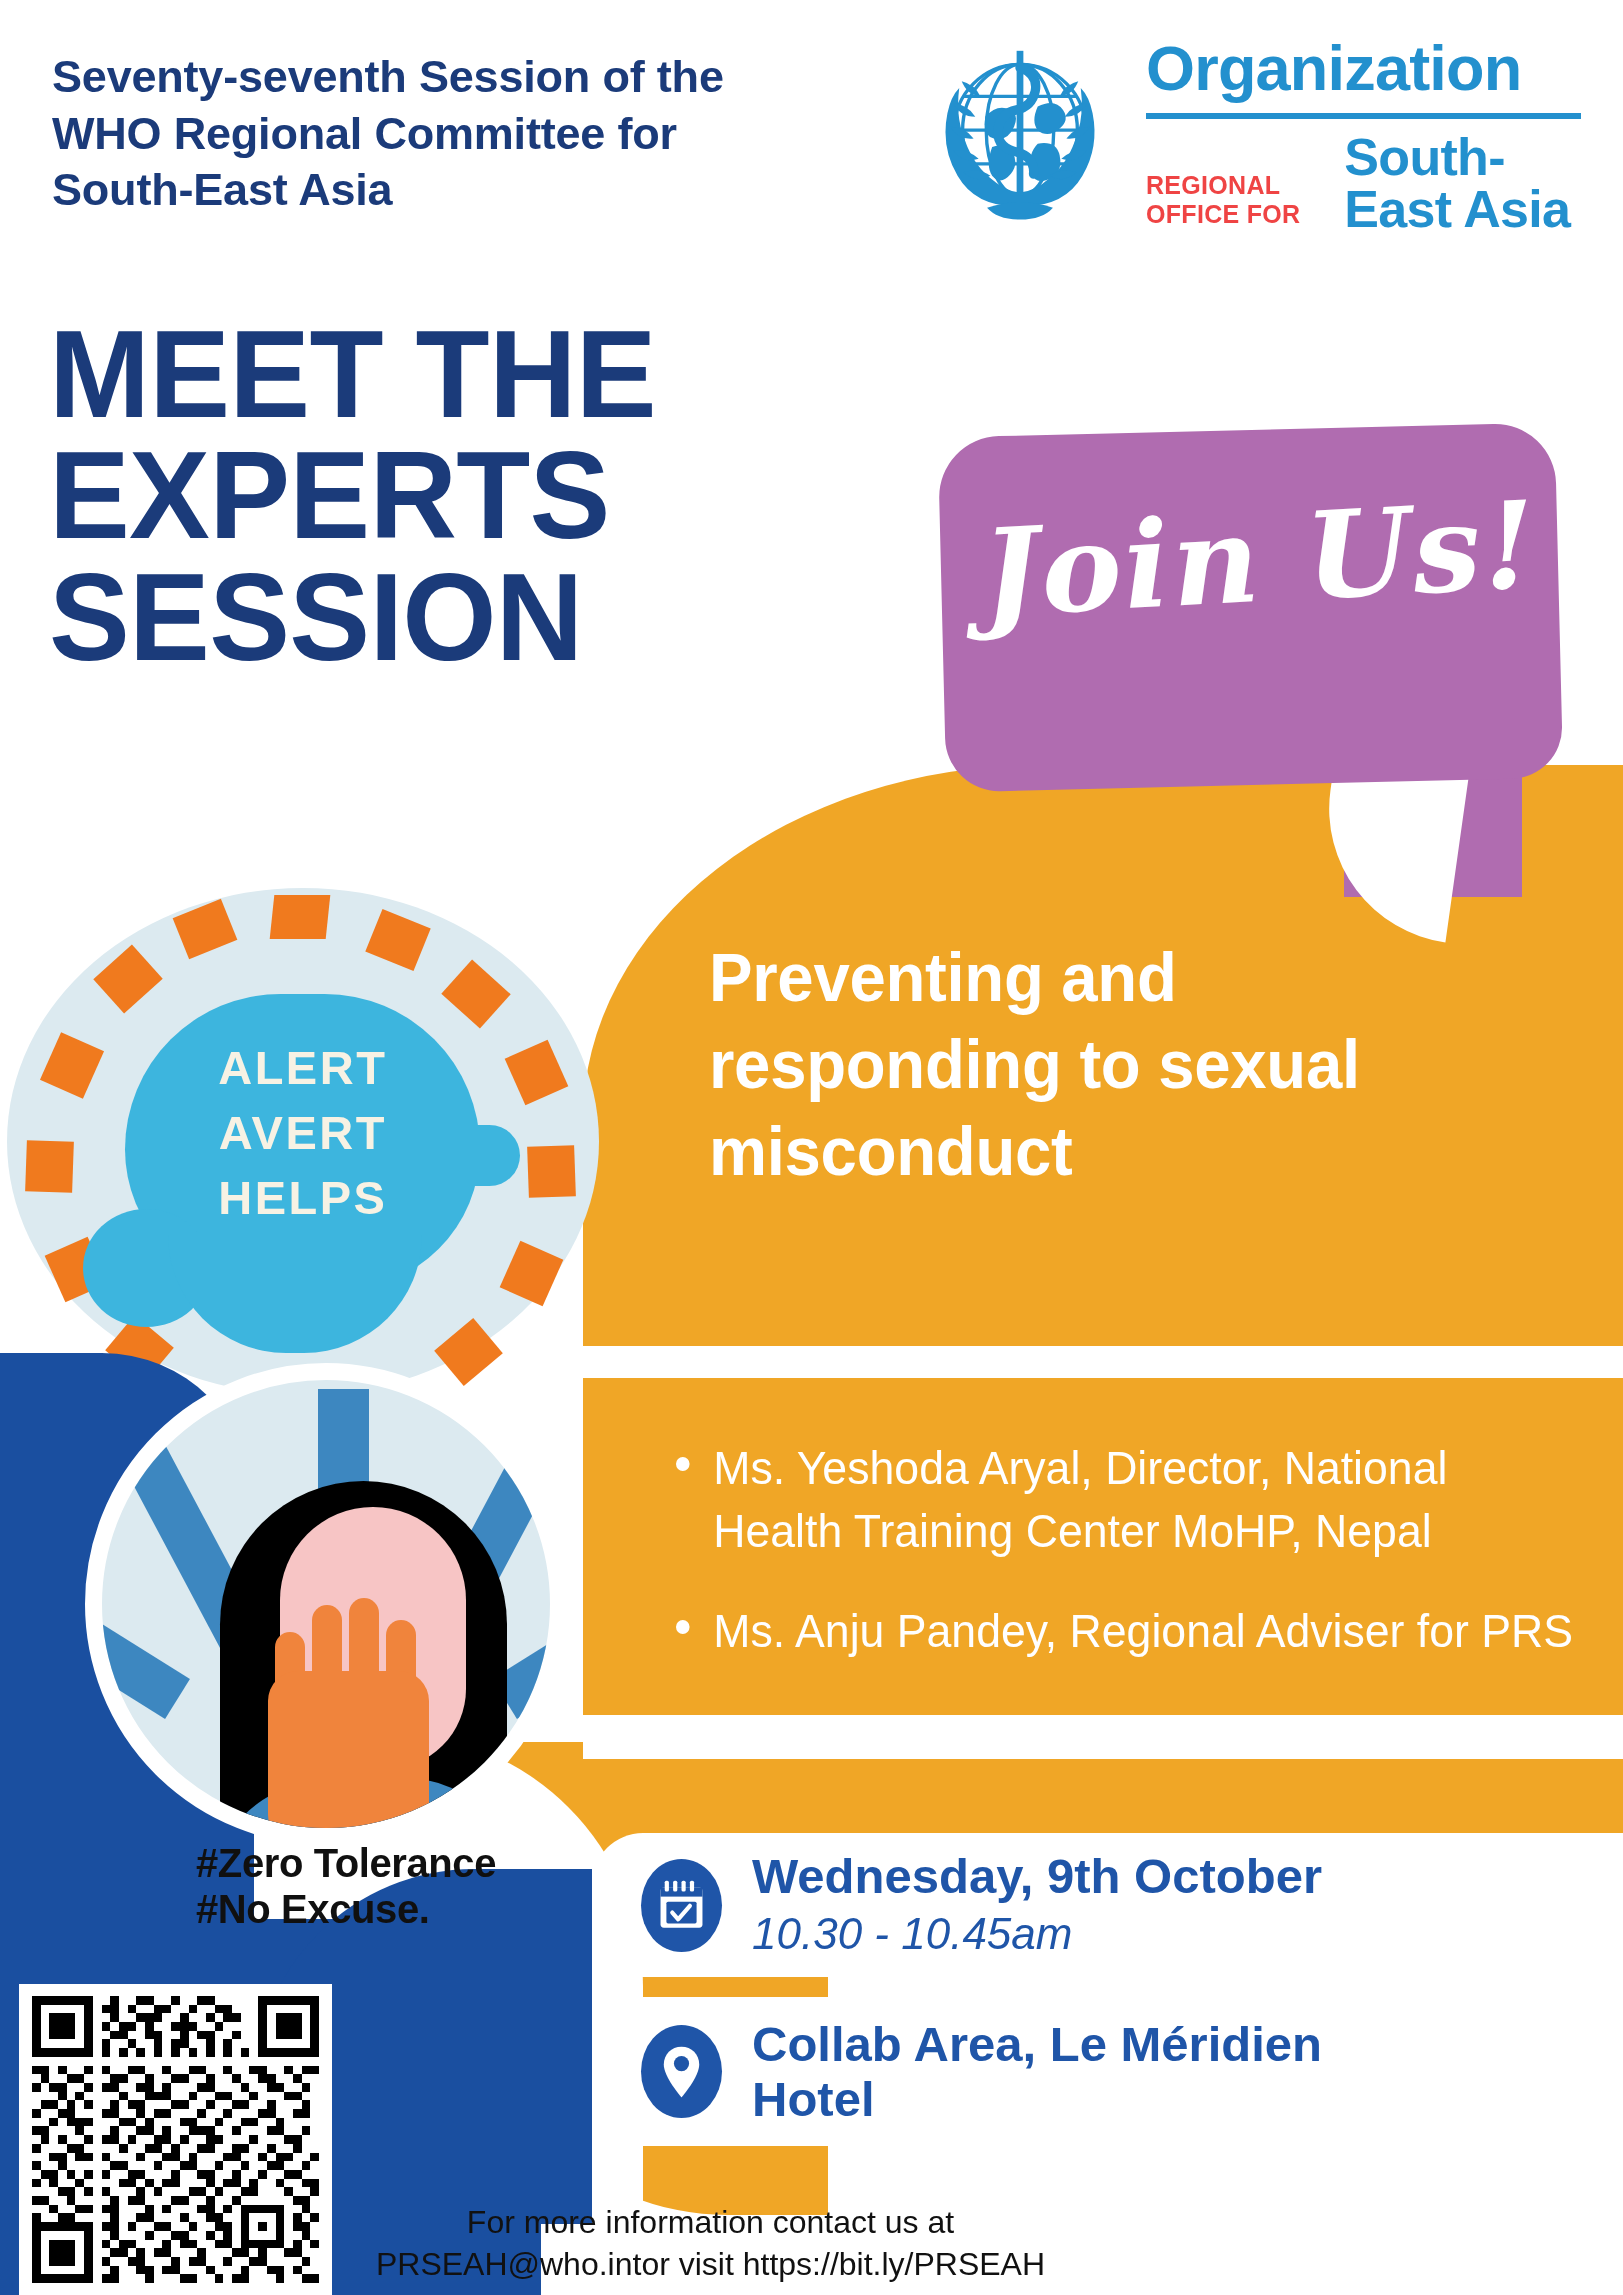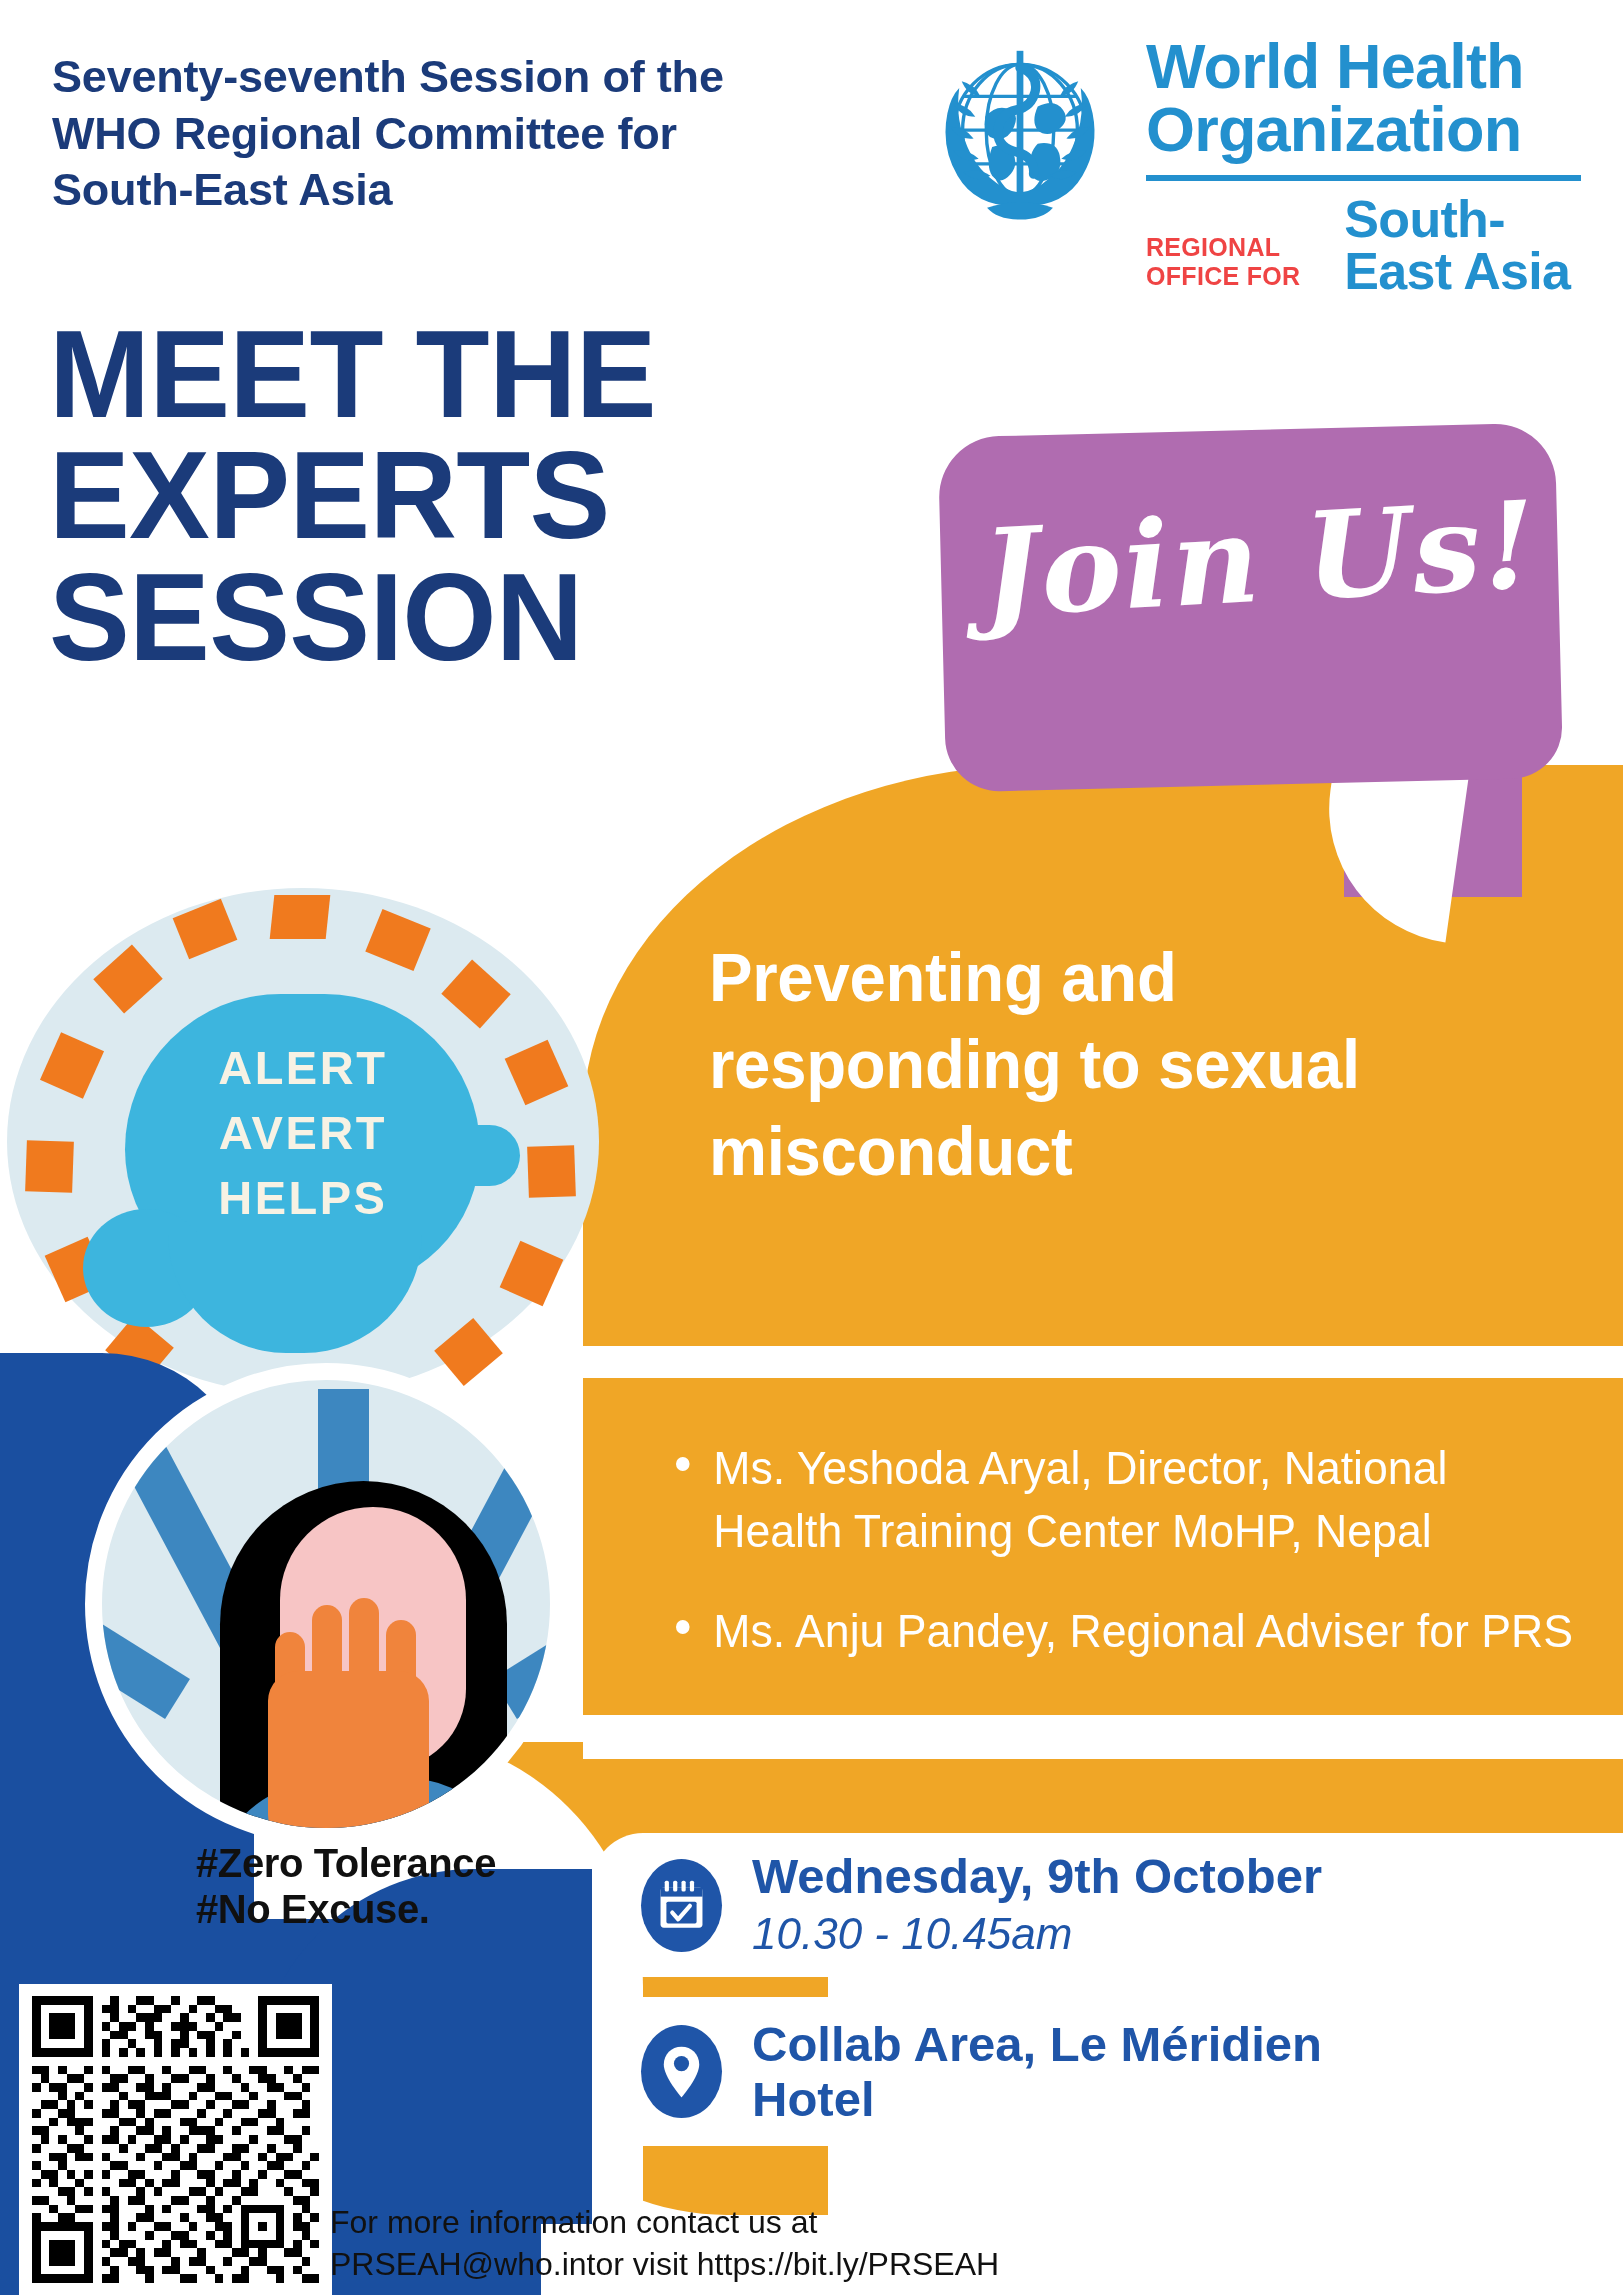--- a/index.html
+++ b/index.html
@@ -252,21 +252,21 @@
     background:#ffffff;padding:12px;box-sizing:border-box;
   }
   .qr{width:100%;height:100%;display:block;}
 
   
   .footer{
     position:absolute;left:330px;top:2201px;width:761px;
     font-family:"Liberation Sans Narrow","Liberation Sans", sans-serif;
     font-weight:400;font-size:32px;line-height:1.32;color:#111111;
   }
-  .footer div{white-space:nowrap;}
+  .footer div{white-space:nowrap;text-align:center;}
 </style>
 </head>
 <body>
 
 <div class="poster">
 
   <div class="header-text">
     <div>Seventy-seventh Session of the</div>
     <div>WHO Regional Committee for</div>
     <div>South-East Asia</div>
@@ -305,21 +305,20 @@
         <path d="M196 158 q-18 -6 -32 4 q16 10 32 -4z"></path>
         <path d="M90 200 q40 -14 78 0 q-12 14 -39 14 q-27 0 -39 -14z"></path>
       </g>
 
       <g>
         <rect x="125" y="14" width="8" height="172" fill="#2390CE"></rect>
         <path d="M129 34 q22 8 18 28 q-4 18 -22 22 q-20 4 -22 24 q-2 20 22 26 q22 6 20 26" fill="none" stroke="#2390CE" stroke-width="11" stroke-linecap="round"></path>
       </g>
     </svg>
     <div class="who-words">
-      <div class="who-line1">World Health</div>
       <div class="who-line2">Organization</div>
       <div class="who-rule"></div>
       <div class="who-bottom">
         <div class="who-regional">REGIONAL OFFICE FOR</div>
         <div class="who-sea">South-East Asia</div>
       </div>
     </div>
   </div>
 
   <div class="main-title">

